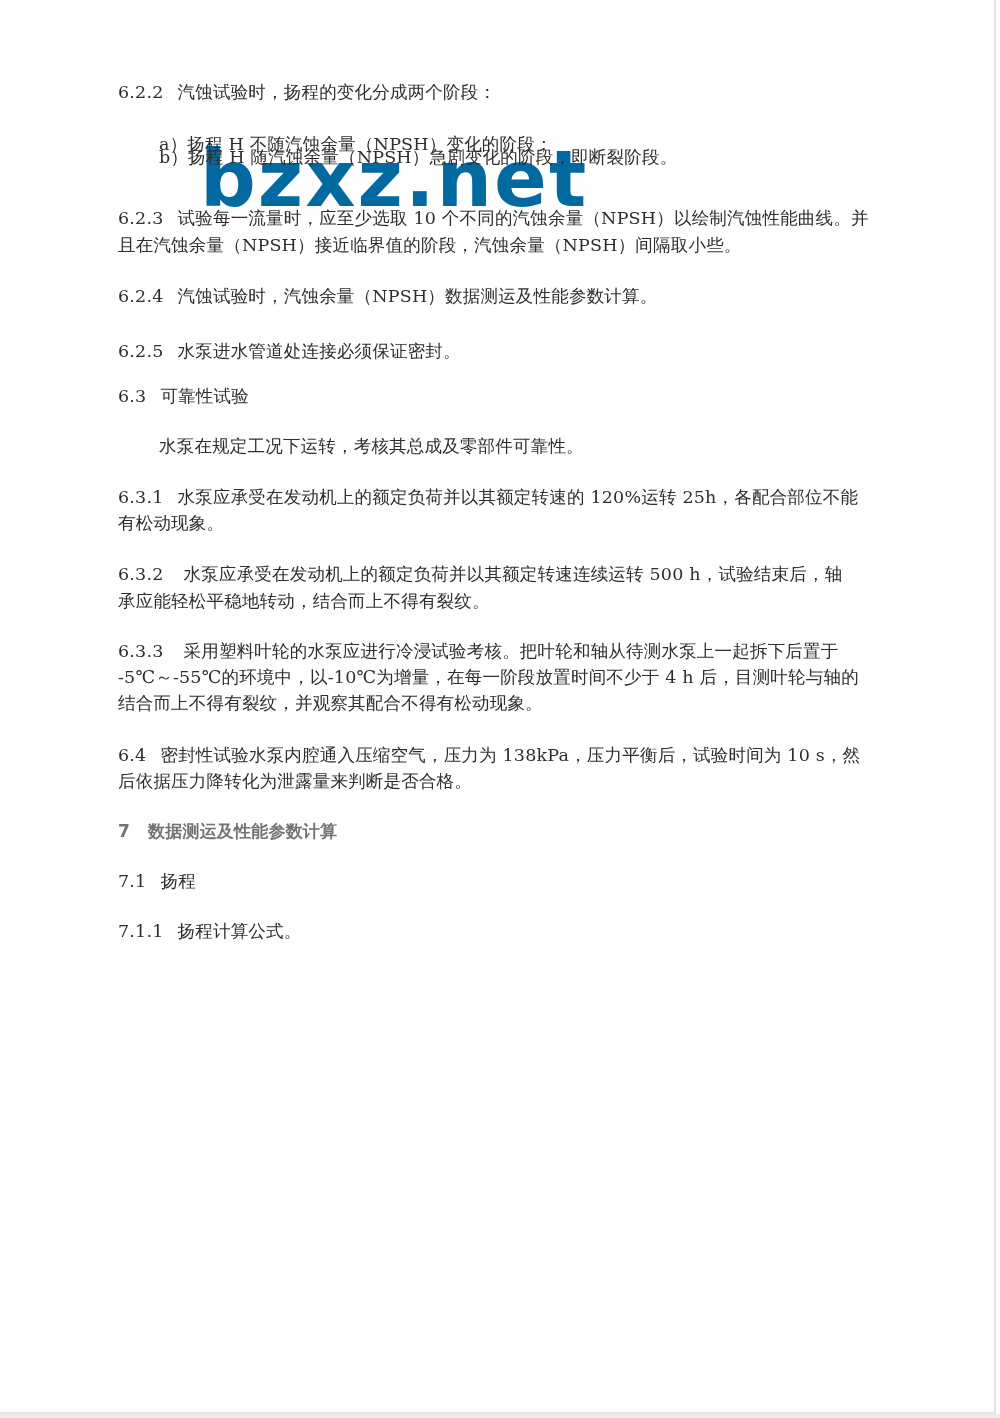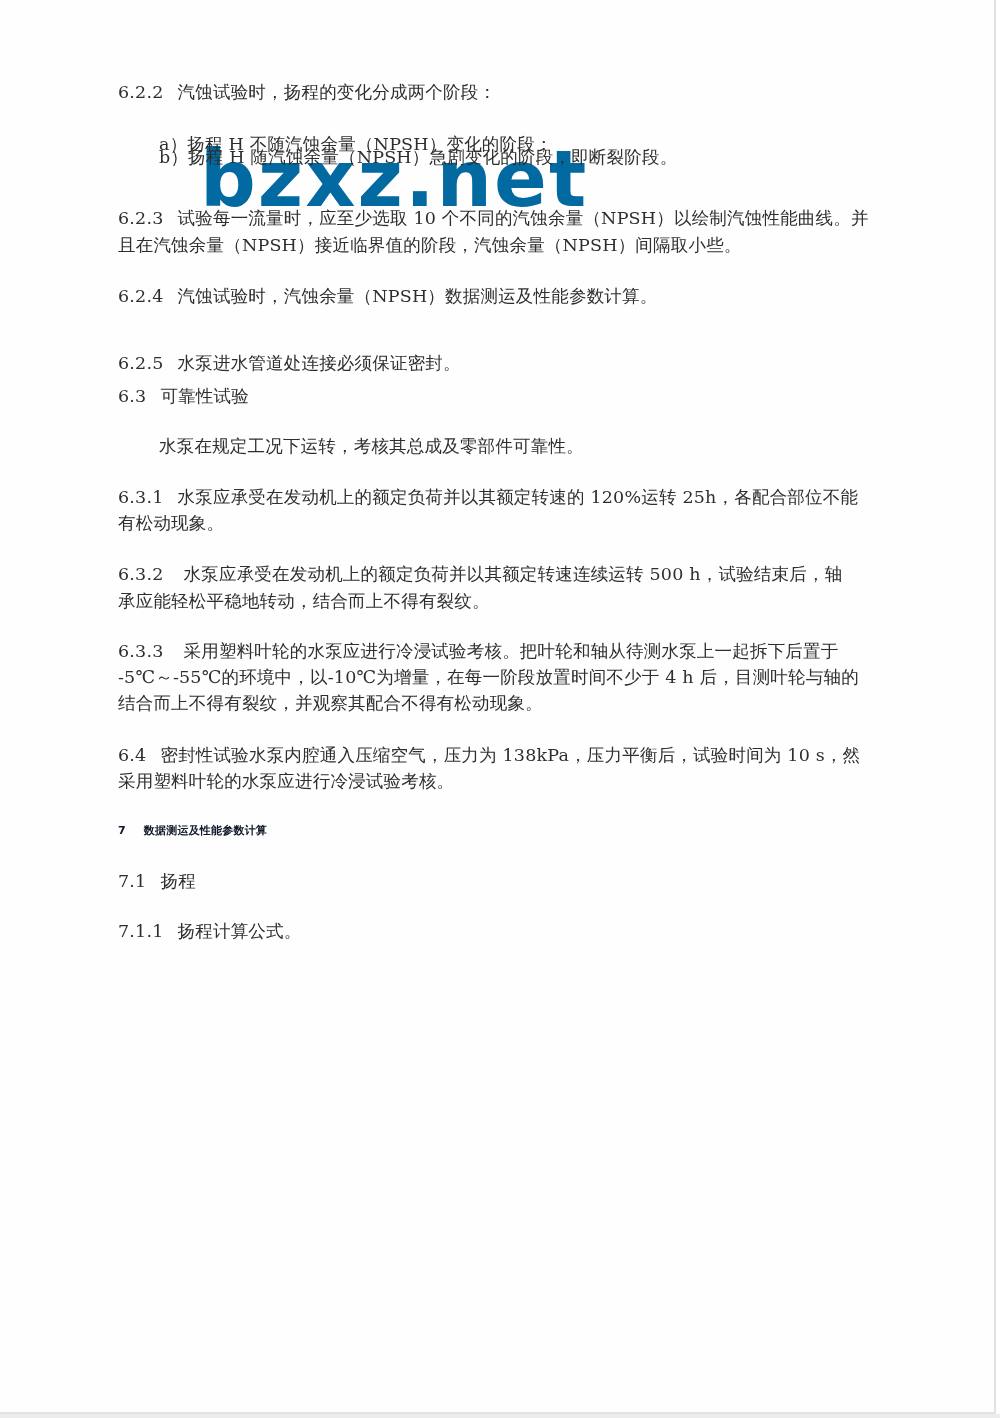--- a/index.html
+++ b/index.html
@@ -64,22 +64,22 @@
     }
     .num {
       display: inline-block;
       margin-right: 14px;
     }
     .indent-list { left: 41px; }
     .indent-body { left: 41px; }
     .heading-bold {
       font-family: "DejaVu Sans", "Liberation Sans", sans-serif;
       font-weight: bold;
-      font-size: 11px;
-      color: #0f172a;
+      font-size: 17px;
+      color: #737373;
     }
   </style>
 </head>
 <body>
 
 <div class="page"></div>
 <div class="bottom-strip"></div>
 
 <div class="watermark">bzxz.net</div>
 
@@ -93,21 +93,21 @@
 
   <div class="line" style="top:205px;">
     <span class="num">6.2.3</span><span>试验每一流量时，应至少选取 10 个不同的汽蚀余量（NPSH）以绘制汽蚀性能曲线。并</span>
   </div>
   <div class="line" style="top:232px;text-align:center;">且在汽蚀余量（NPSH）接近临界值的阶段，汽蚀余量（NPSH）间隔取小些。</div>
 
   <div class="line" style="top:283px;">
     <span class="num">6.2.4</span><span>汽蚀试验时，汽蚀余量（NPSH）数据测运及性能参数计算。</span>
   </div>
 
-  <div class="line" style="top:350px;">
+  <div class="line" style="top:338px;">
     <span class="num">6.2.5</span><span>水泵进水管道处连接必须保证密封。</span>
   </div>
 
   <div class="line" style="top:383px;">
     <span class="num">6.3</span><span>可靠性试验</span>
   </div>
   <div class="line indent-body" style="top:433px;">水泵在规定工况下运转，考核其总成及零部件可靠性。</div>
 
   <div class="line" style="top:484px;">
     <span class="num">6.3.1</span><span>水泵应承受在发动机上的额定负荷并以其额定转速的 120%运转 25h，各配合部位不能</span>
@@ -121,21 +121,21 @@
 
   <div class="line" style="top:638px;">
     <span class="num" style="margin-right:20px;">6.3.3</span><span>采用塑料叶轮的水泵应进行冷浸试验考核。把叶轮和轴从待测水泵上一起拆下后置于</span>
   </div>
   <div class="line" style="top:664px;">-5℃～-55℃的环境中，以-10℃为增量，在每一阶段放置时间不少于 4 h 后，目测叶轮与轴的</div>
   <div class="line" style="top:690px;">结合而上不得有裂纹，并观察其配合不得有松动现象。</div>
 
   <div class="line" style="top:742px;">
     <span class="num">6.4</span><span>密封性试验水泵内腔通入压缩空气，压力为 138kPa，压力平衡后，试验时间为 10 s，然</span>
   </div>
-  <div class="line" style="top:768px;">采用塑料叶轮的水泵应进行冷浸试验考核。</div>
+  <div class="line" style="top:768px;">后依据压力降转化为泄露量来判断是否合格。</div>
 
   <div class="line heading-bold" style="top:818px;">
     <span class="num" style="margin-right:18px;">7</span><span>数据测运及性能参数计算</span>
   </div>
 
   <div class="line" style="top:868px;text-align:center;">
     <span class="num">7.1</span><span>扬程</span>
   </div>
 
   <div class="line" style="top:918px;">

